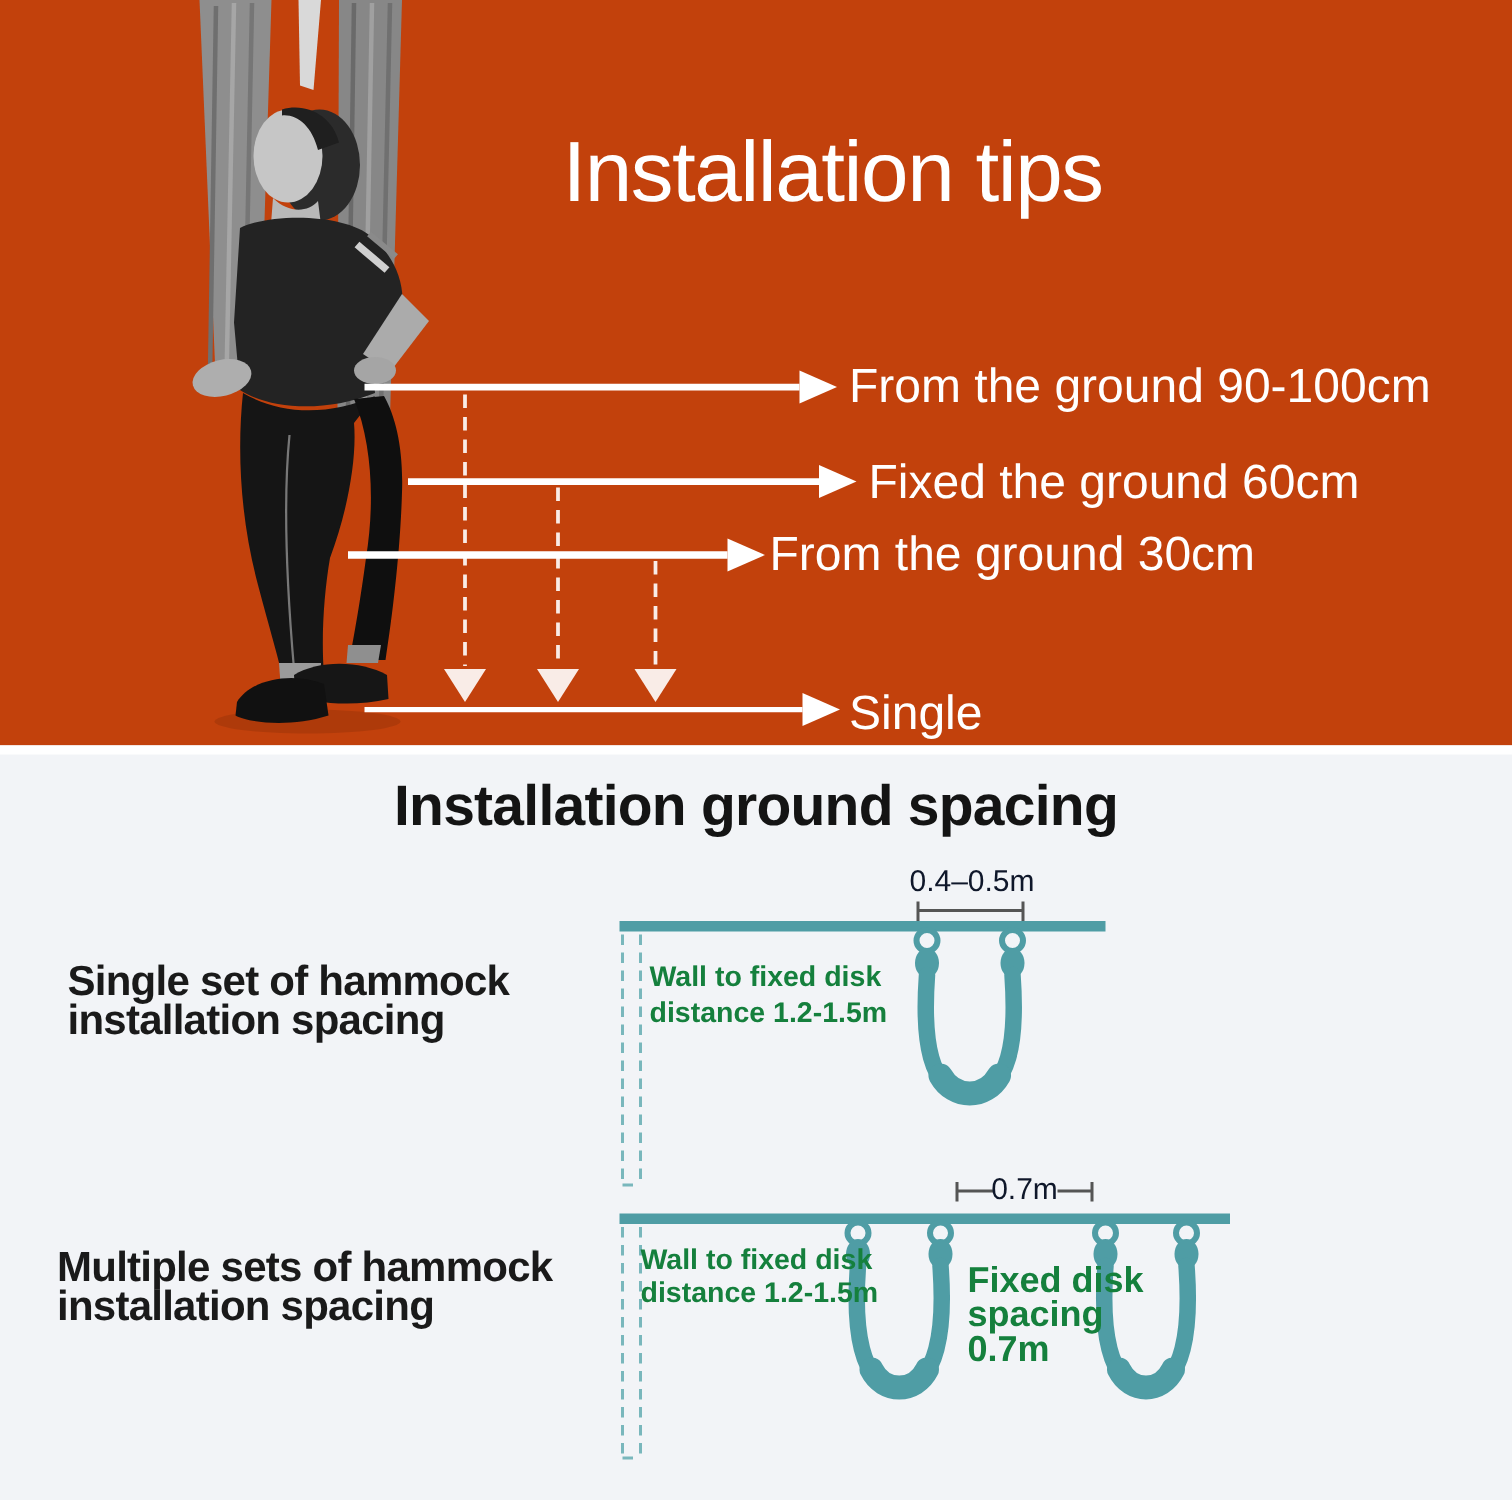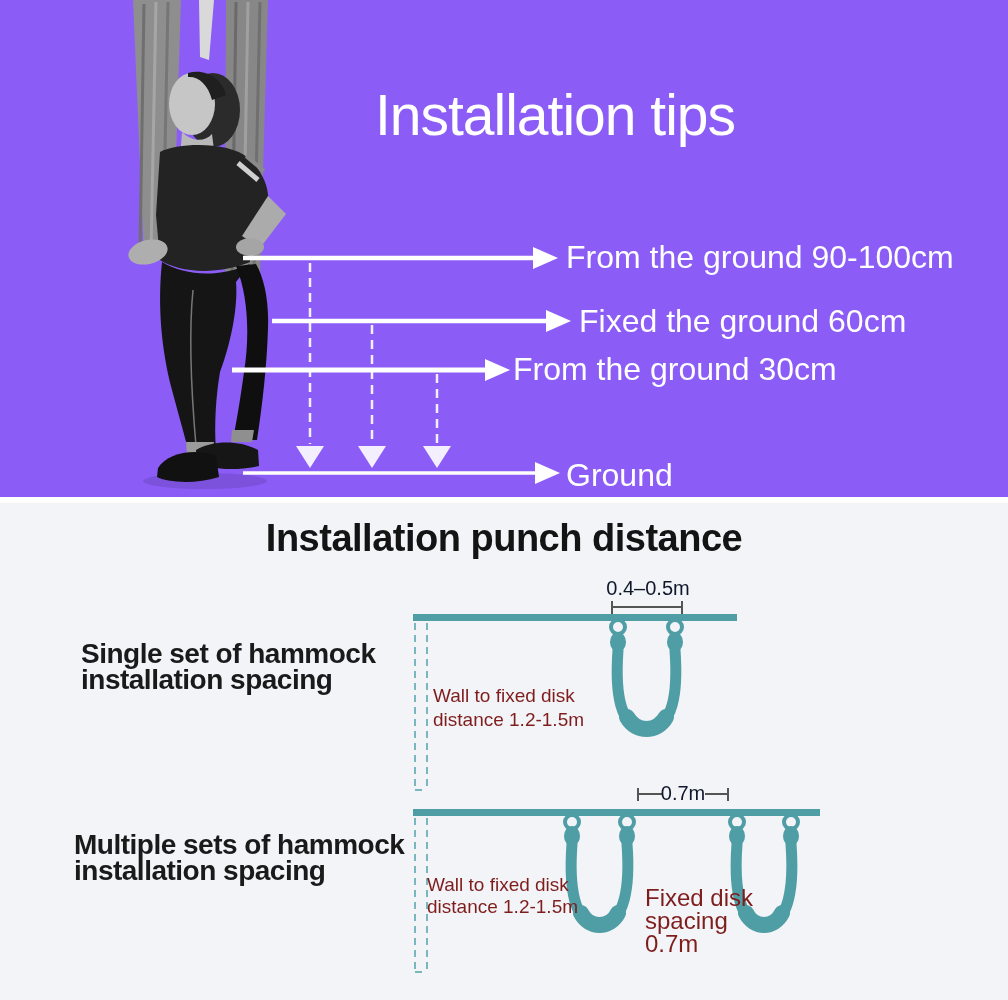--- a/index.html
+++ b/index.html
@@ -1,21 +1,21 @@
 <!DOCTYPE html>
 <html><head>
 <meta charset="utf-8">
 <style>
   html,body{margin:0;padding:0;background:#ffffff;}
   #canvas{
     position:relative;width:1008px;height:1000px;overflow:hidden;
     font-family:"Liberation Sans",sans-serif;background:#ffffff;
   }
   
-  .top-section{position:absolute;left:0;top:0;width:1008px;height:497px;background:#8b5cf6;}
+  .top-section{position:absolute;left:0;top:0;width:1008px;height:497px;background:#c2410c;}
   .top-title{
     position:absolute;left:330px;top:84px;width:450px;text-align:center;
     font-size:57px;line-height:62px;color:#ffffff;font-weight:400;letter-spacing:-1px;
     white-space:nowrap;
   }
   .arrow-label{
     position:absolute;color:#ffffff;font-size:32px;line-height:34px;
     white-space:nowrap;font-weight:400;
   }
   .lbl-90{left:566px;top:240px;}
@@ -28,33 +28,33 @@
   .bottom-section{
     position:absolute;left:0;top:497px;width:1008px;height:503px;
     background:#f2f4f7;border-top:6px solid #ffffff;box-sizing:border-box;
   }
   .bottom-title{
     position:absolute;left:504px;top:517px;transform:translateX(-50%);
     font-size:38px;font-weight:700;color:#141414;letter-spacing:-0.5px;white-space:nowrap;
   }
   .row-heading{
     position:absolute;font-size:28px;font-weight:700;color:#1a1a1a;
-    line-height:26px;letter-spacing:-0.5px;white-space:nowrap;margin-left:36px;
+    line-height:26px;letter-spacing:-0.5px;white-space:nowrap;
   }
   .row-heading span{display:block;}
   .heading-single{left:45px;top:641px;}
   .heading-multiple{left:38px;top:832px;}
   .dim-label{
     position:absolute;font-size:20px;color:#0f172a;font-weight:400;
     text-align:center;white-space:nowrap;
   }
   .dim-1{left:598px;top:577px;width:100px;}
   .dim-2{left:652px;top:782px;width:62px;}
   .note{
-    position:absolute;font-weight:400;color:#7f1d1d;white-space:nowrap;margin-top:44px;
+    position:absolute;font-weight:700;color:#15803d;white-space:nowrap;
   }
   .note span{display:block;}
   .wall-note-1{left:433px;top:640px;font-size:19px;line-height:24px;}
   .wall-note-2{left:427px;top:830px;font-size:19px;line-height:22px;}
   .spacing-note{left:645px;top:842px;font-size:24px;line-height:23px;}
   .diagram-svg{position:absolute;}
   .diag-1{left:400px;top:570px;}
   .diag-2{left:400px;top:780px;}
 </style>
 </head>
@@ -127,26 +127,26 @@
         <line x1="437" y1="374" x2="437" y2="444" stroke="#ffffff" stroke-width="2.5" stroke-dasharray="9 6"></line>
         <polygon points="423,446 451,446 437,468" fill="#ffffff"></polygon>
       </g>
     </svg>
 
     <div class="top-title">Installation tips</div>
 
     <div class="arrow-label lbl-90">From the ground 90-100cm</div>
     <div class="arrow-label lbl-60">Fixed the ground 60cm</div>
     <div class="arrow-label lbl-30">From the ground 30cm</div>
-    <div class="arrow-label lbl-ground">Ground</div>
+    <div class="arrow-label lbl-ground">Single</div>
   </div>
 
   <div class="bottom-section"></div>
 
-  <div class="bottom-title">Installation punch distance</div>
+  <div class="bottom-title">Installation ground spacing</div>
 
   <div class="row-heading heading-single">
     <span>Single set of hammock</span>
     <span>installation spacing</span>
   </div>
 
   <div class="row-heading heading-multiple">
     <span>Multiple sets of hammock</span>
     <span>installation spacing</span>
   </div>

